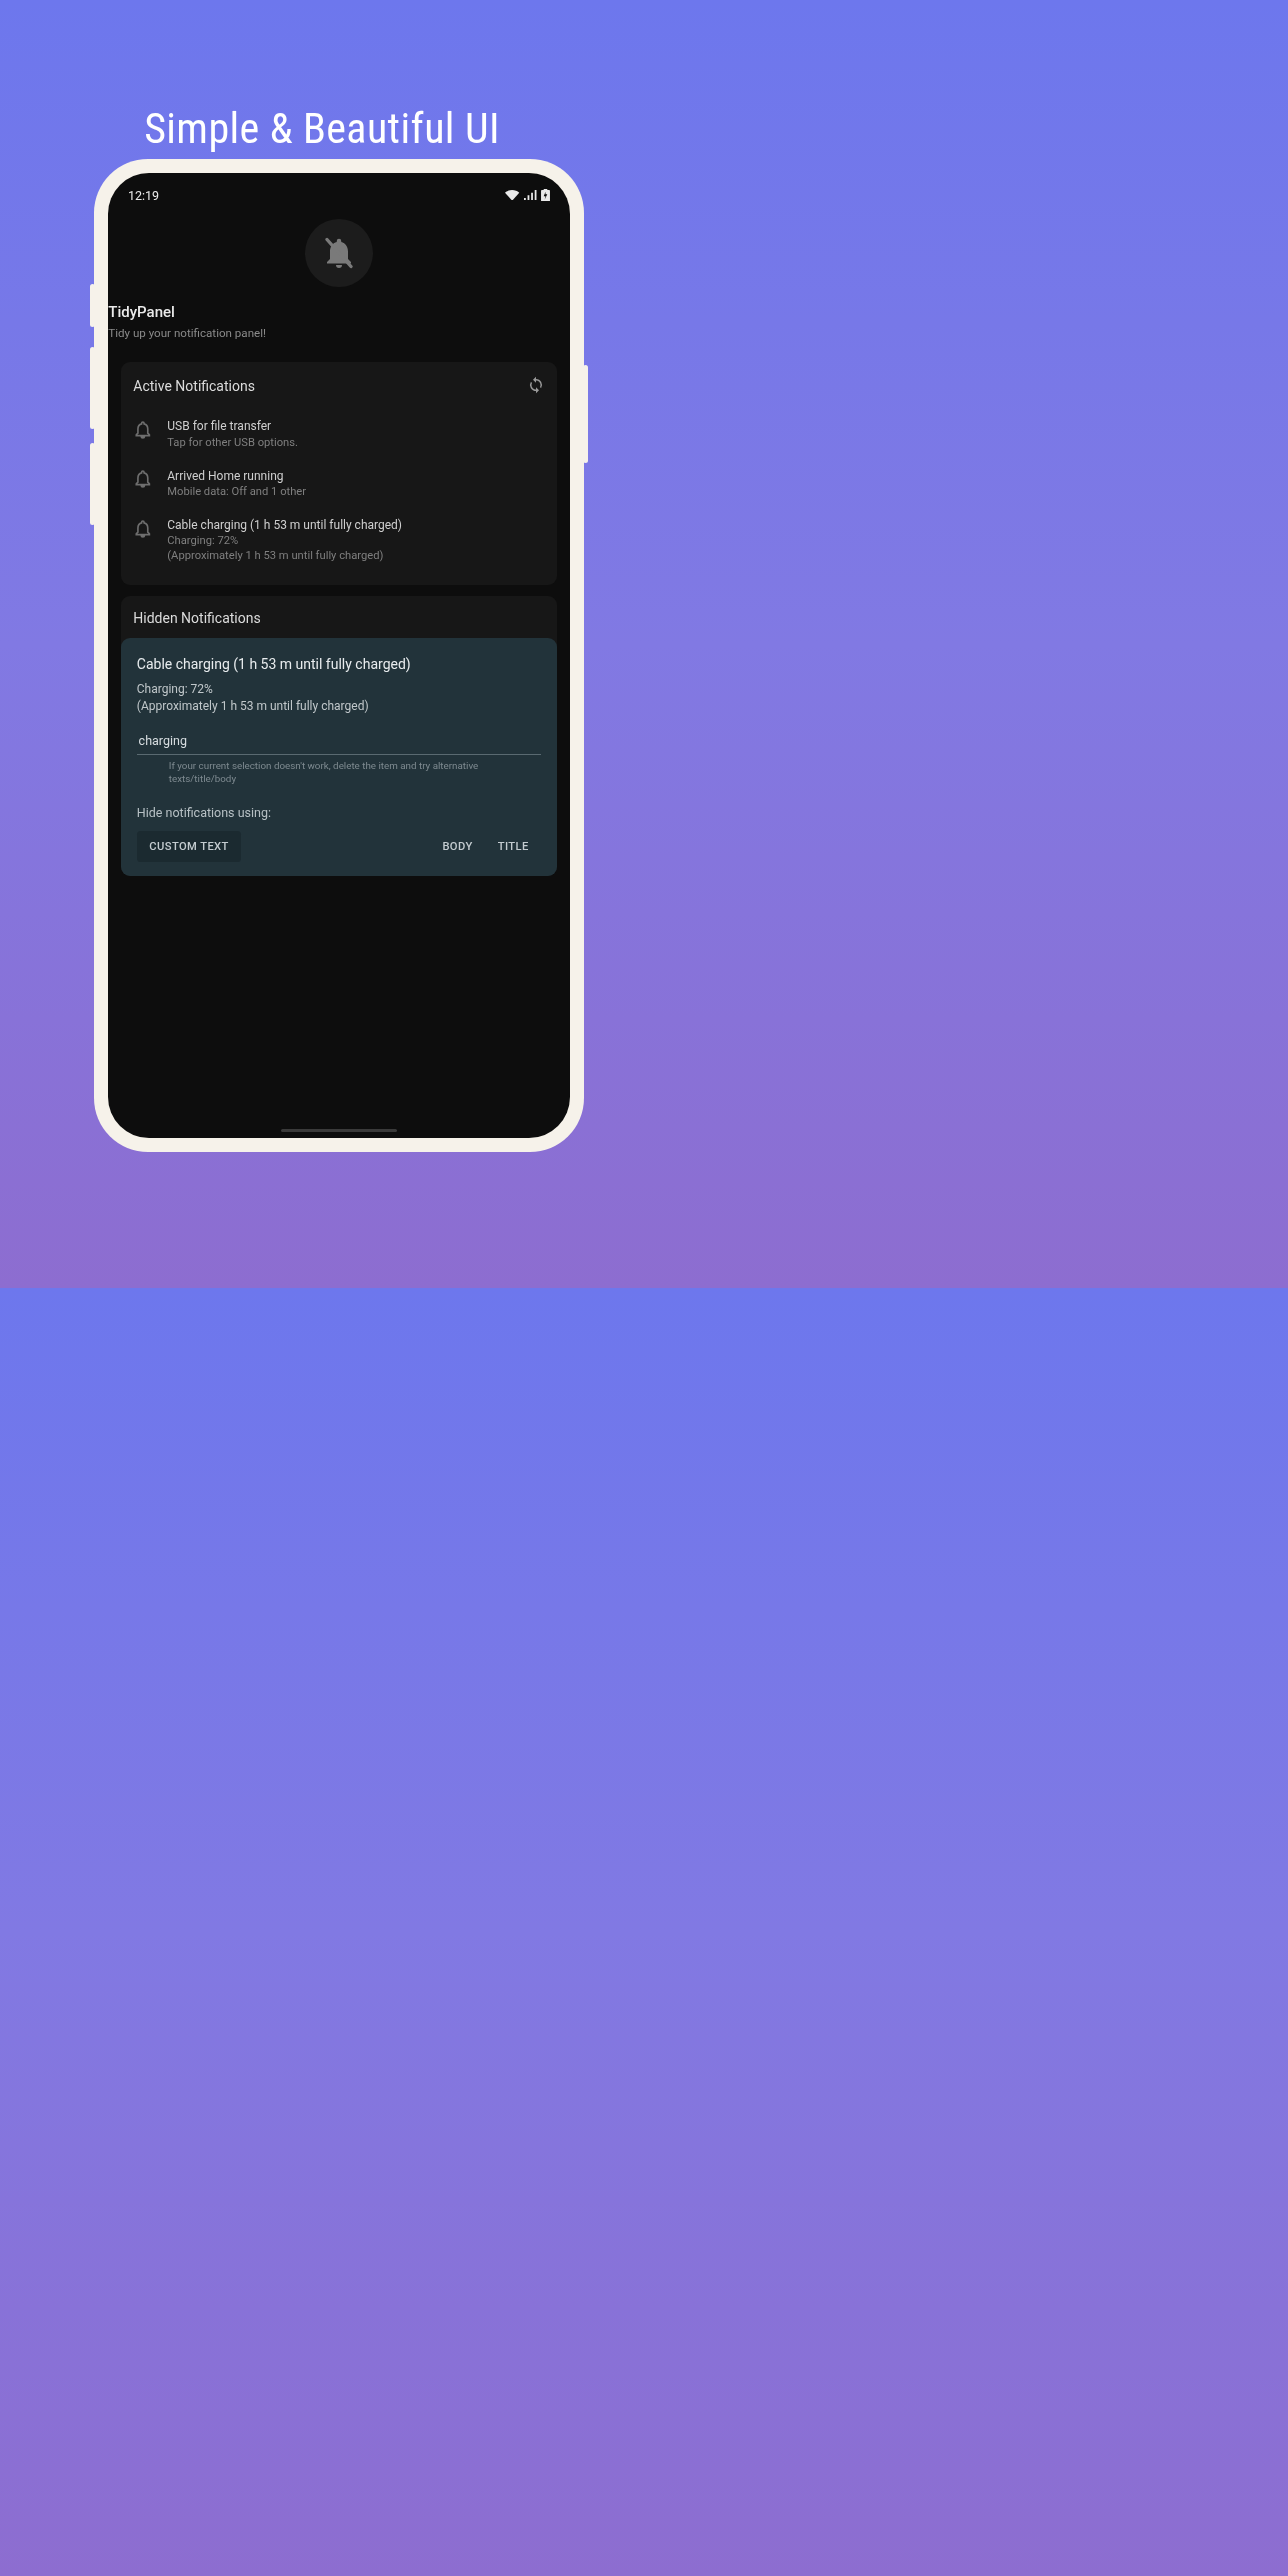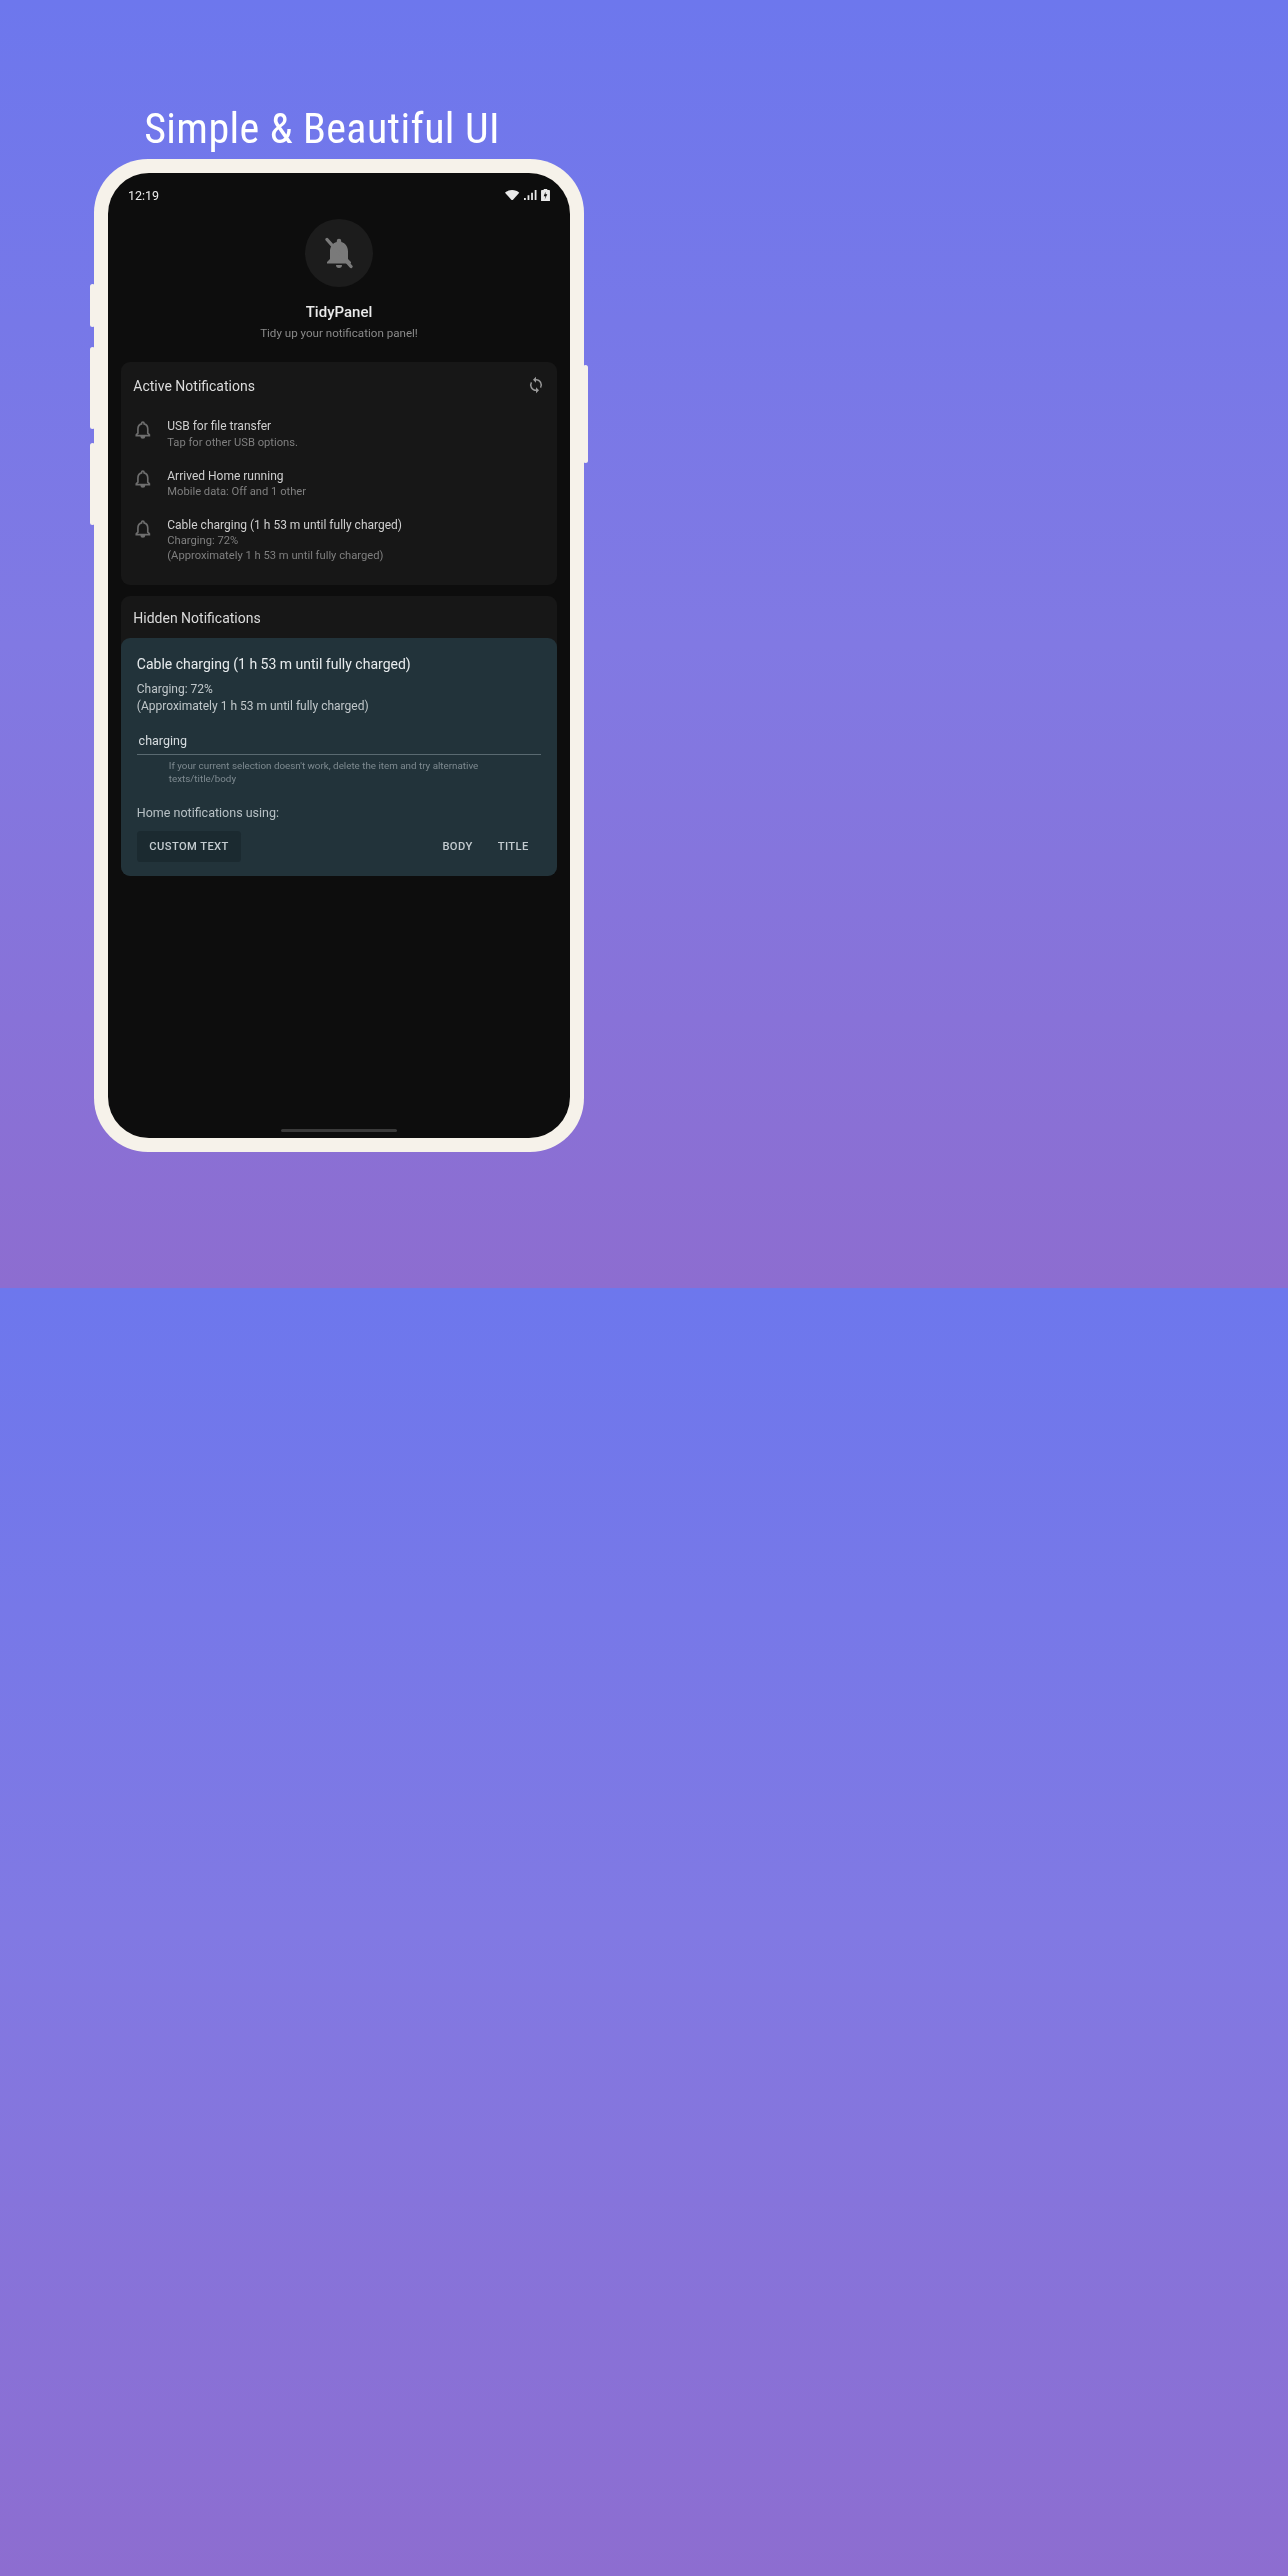--- a/index.html
+++ b/index.html
@@ -52,21 +52,21 @@
   .statusbar {
     display: flex;
     justify-content: space-between;
     align-items: center;
     padding: 14.3px 19.7px 5.4px 19.7px;
     font-size: 12.5px;
     color: #eaeaea;
   }
   .status-icons { display: flex; gap: 4.5px; align-items: center; }
   .status-icons svg { display: block; }
-  .app-header { text-align: center; padding-top: 10.7px; }
+  .app-header { text-align: left; padding-top: 10.7px; }
   .logo-circle {
     width: 68px; height: 68px;
     border-radius: 50%;
     background: #1c1c1c;
     margin: 0 auto 16px;
     display: flex; align-items: center; justify-content: center;
   }
   .app-title { color: #eaeaea; font-size: 15px; font-weight: 500; }
   .app-subtitle { color: #8a8a8a; font-size: 11.6px; margin-top: 5.4px; }
   .card {
@@ -217,21 +217,21 @@
       <div class="detail-panel">
         <div class="detail-title">Cable charging (1 h 53 m until fully charged)</div>
         <div class="detail-body">Charging: 72%</div>
         <div class="detail-body">(Approximately 1 h 53 m until fully charged)</div>
 
         <div class="input-wrap">
           <input class="text-input" type="text" value="charging" style="">
           <div class="hint">If your current selection doesn't work, delete the item and try alternative texts/title/body</div>
         </div>
 
-        <div class="hide-label">Home notifications using:</div>
+        <div class="hide-label">Hide notifications using:</div>
 
         <div class="btn-row">
           <div class="btn selected">CUSTOM TEXT</div>
           <div class="btn-spacer"></div>
           <div class="btn">BODY</div>
           <div class="btn">TITLE</div>
         </div>
       </div>
     </div>
 

